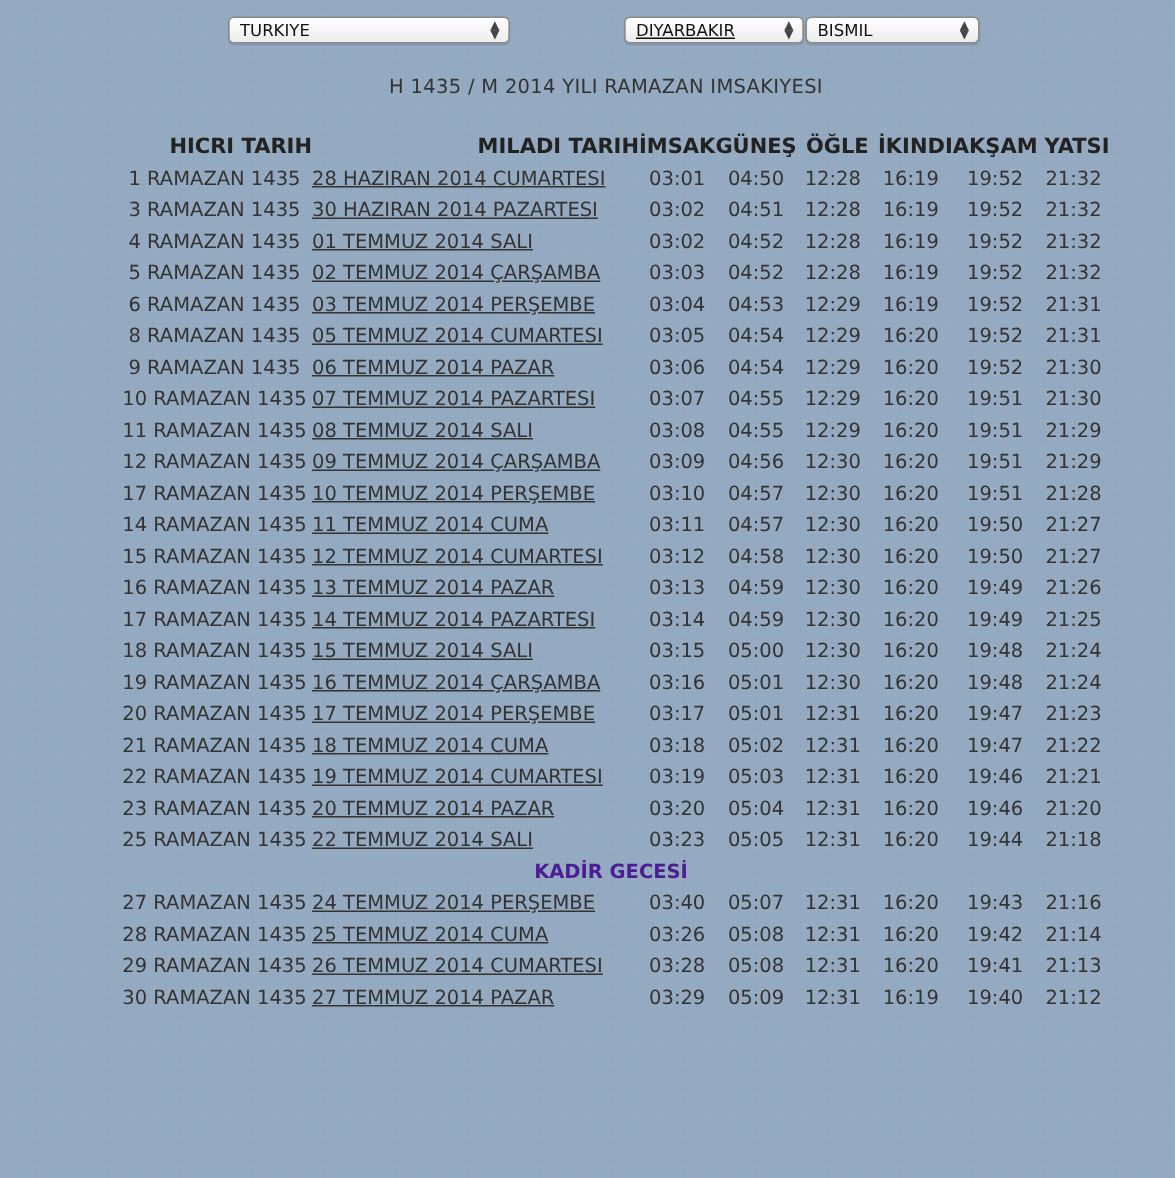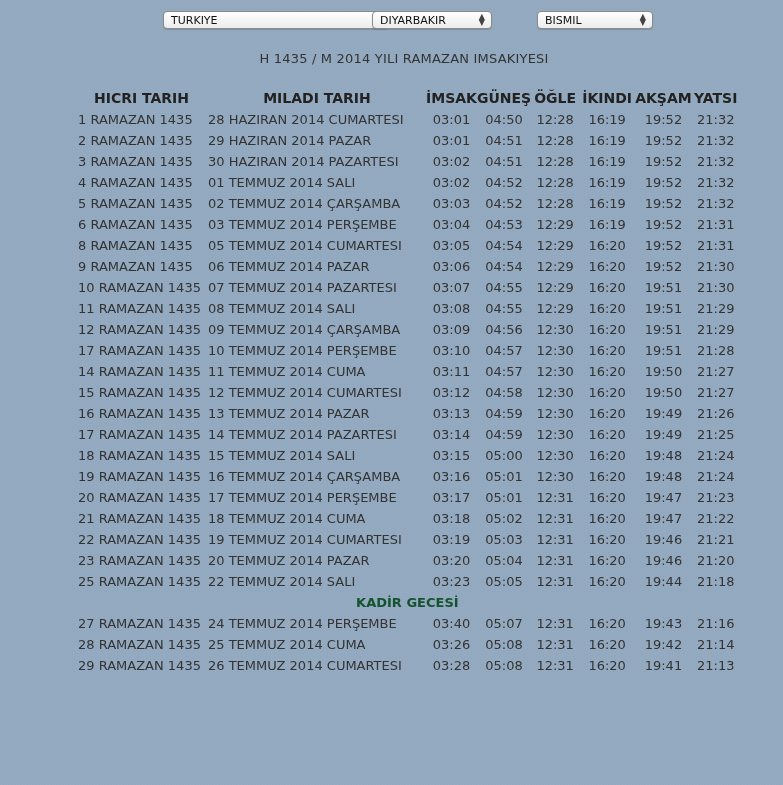--- a/index.html
+++ b/index.html
@@ -33,44 +33,44 @@
     position: absolute; top: 51px; left: 0; width: 808px; text-align: center;
     font-size: 13px; color: #333; letter-spacing: 0.2px;
   }
   table.imsak {
     position: absolute; top: 87px; left: 75px;
     border-collapse: collapse;
     font-size: 13px; color: #333;
   }
   table.imsak th {
     font-weight: bold; font-size: 14px; color: #222;
-    height: 22px; padding: 0; text-align: center; white-space: nowrap;
+    height: 22px; padding: 0; text-align: right; white-space: nowrap;
   }
   table.imsak td {
     height: 21px; padding: 0; white-space: nowrap;
   }
-  td.hicri { width: 130px; padding-left: 3px !important; }
-  td.miladi { width: 218px; }
+  td.hicri { width: 130px; padding-left: 3px !important; text-align: center; }
+  td.miladi { width: 218px; text-decoration: underline; }
   td.t { text-align: center; }
   td.kadir {
-    text-align: center; color: #14532d; font-weight: bold; font-size: 13px;
+    text-align: center; color: #4c1d95; font-weight: bold; font-size: 13px;
   }
 </style>
 </head>
 <body>
 
 <div class="selects">
-  <div class="sel" style="left:163px;width:226px;">
+  <div class="sel" style="left:152px;width:188px;">
     <span>TURKIYE</span>
     <span class="arrow">
         <span>▲</span>
         <span>▼</span>
       </span>
   </div>
-  <div class="sel" style="left:372px;width:120px;">
+  <div class="sel" style="left:416px;width:120px;text-decoration:underline;">
     <span>DIYARBAKIR</span>
     <span class="arrow">
         <span>▲</span>
         <span>▼</span>
       </span>
   </div>
   <div class="sel" style="left:537px;width:116px;">
     <span>BISMIL</span>
     <span class="arrow">
         <span>▲</span>
@@ -99,30 +99,20 @@
         <td class="hicri">1 RAMAZAN 1435</td>
         <td class="miladi">28 HAZIRAN 2014 CUMARTESI</td>
         <td class="t">03:01</td>
         <td class="t">04:50</td>
         <td class="t">12:28</td>
         <td class="t">16:19</td>
         <td class="t">19:52</td>
         <td class="t">21:32</td>
       </tr>
       <tr>
-        <td class="hicri">2 RAMAZAN 1435</td>
-        <td class="miladi">29 HAZIRAN 2014 PAZAR</td>
-        <td class="t">03:01</td>
-        <td class="t">04:51</td>
-        <td class="t">12:28</td>
-        <td class="t">16:19</td>
-        <td class="t">19:52</td>
-        <td class="t">21:32</td>
-      </tr>
-      <tr>
         <td class="hicri">3 RAMAZAN 1435</td>
         <td class="miladi">30 HAZIRAN 2014 PAZARTESI</td>
         <td class="t">03:02</td>
         <td class="t">04:51</td>
         <td class="t">12:28</td>
         <td class="t">16:19</td>
         <td class="t">19:52</td>
         <td class="t">21:32</td>
       </tr>
       <tr>
@@ -351,14 +341,24 @@
       <tr>
         <td class="hicri">29 RAMAZAN 1435</td>
         <td class="miladi">26 TEMMUZ 2014 CUMARTESI</td>
         <td class="t">03:28</td>
         <td class="t">05:08</td>
         <td class="t">12:31</td>
         <td class="t">16:20</td>
         <td class="t">19:41</td>
         <td class="t">21:13</td>
       </tr>
+      <tr>
+        <td class="hicri">30 RAMAZAN 1435</td>
+        <td class="miladi">27 TEMMUZ 2014 PAZAR</td>
+        <td class="t">03:29</td>
+        <td class="t">05:09</td>
+        <td class="t">12:31</td>
+        <td class="t">16:19</td>
+        <td class="t">19:40</td>
+        <td class="t">21:12</td>
+      </tr>
     </tbody>
 </table>
 
 </body></html>

